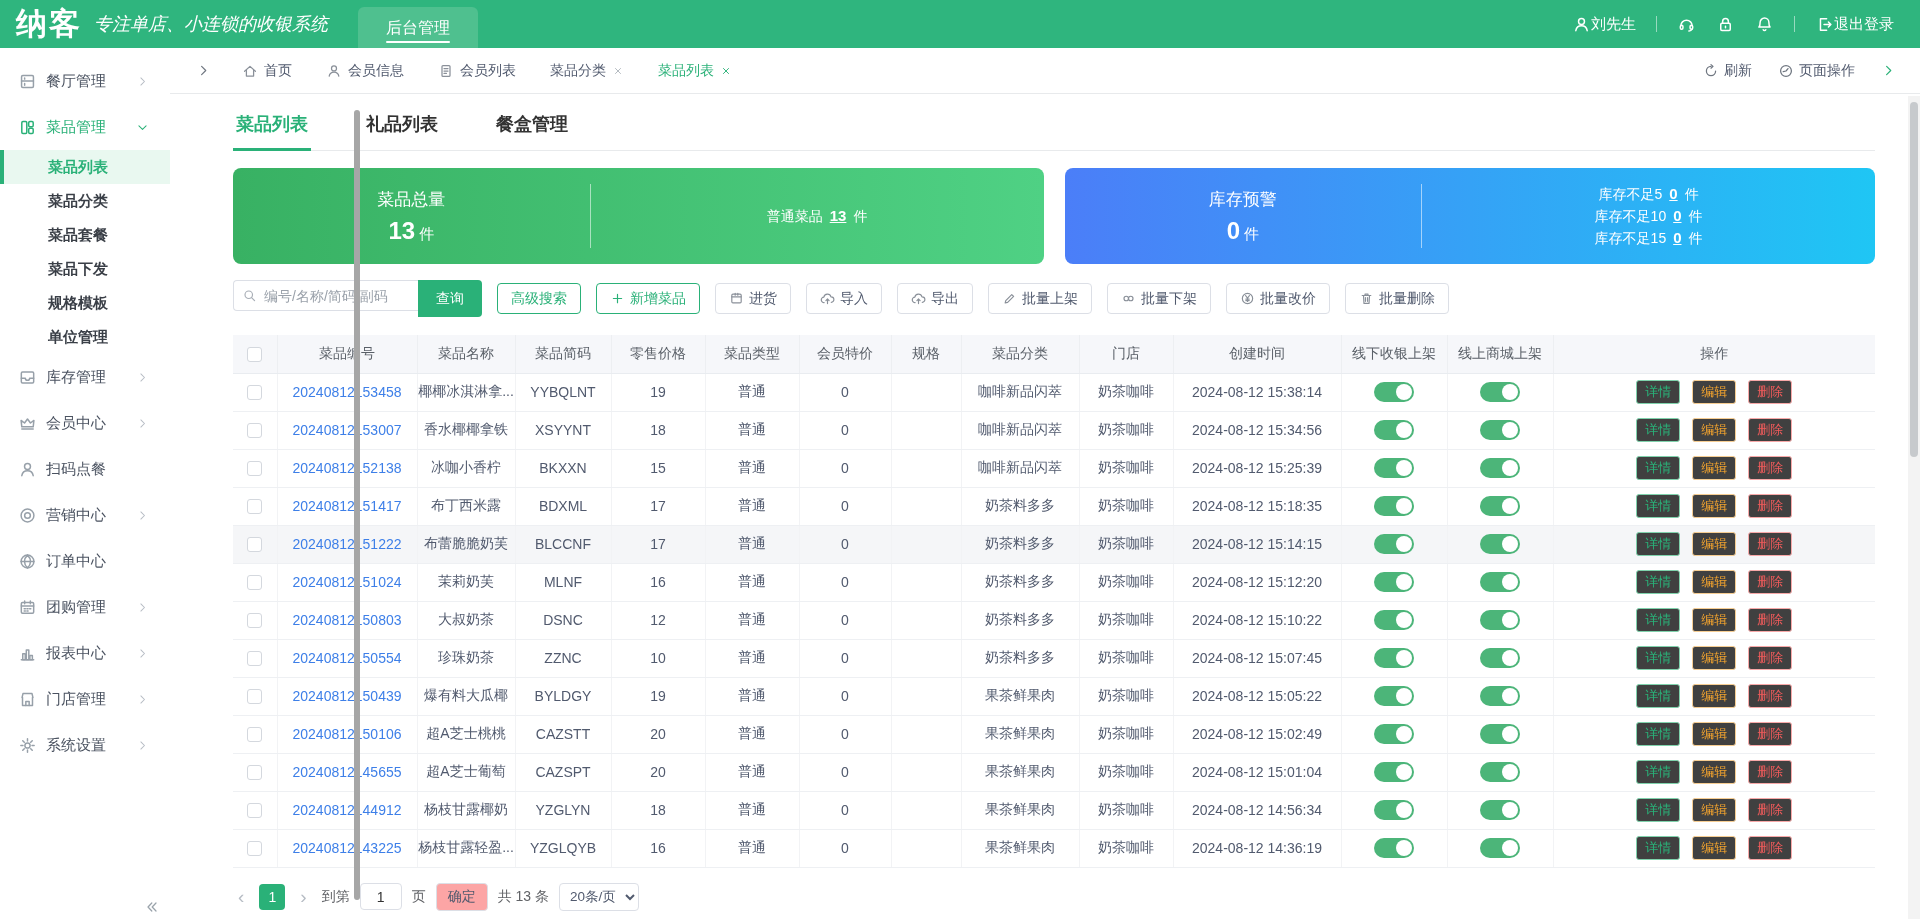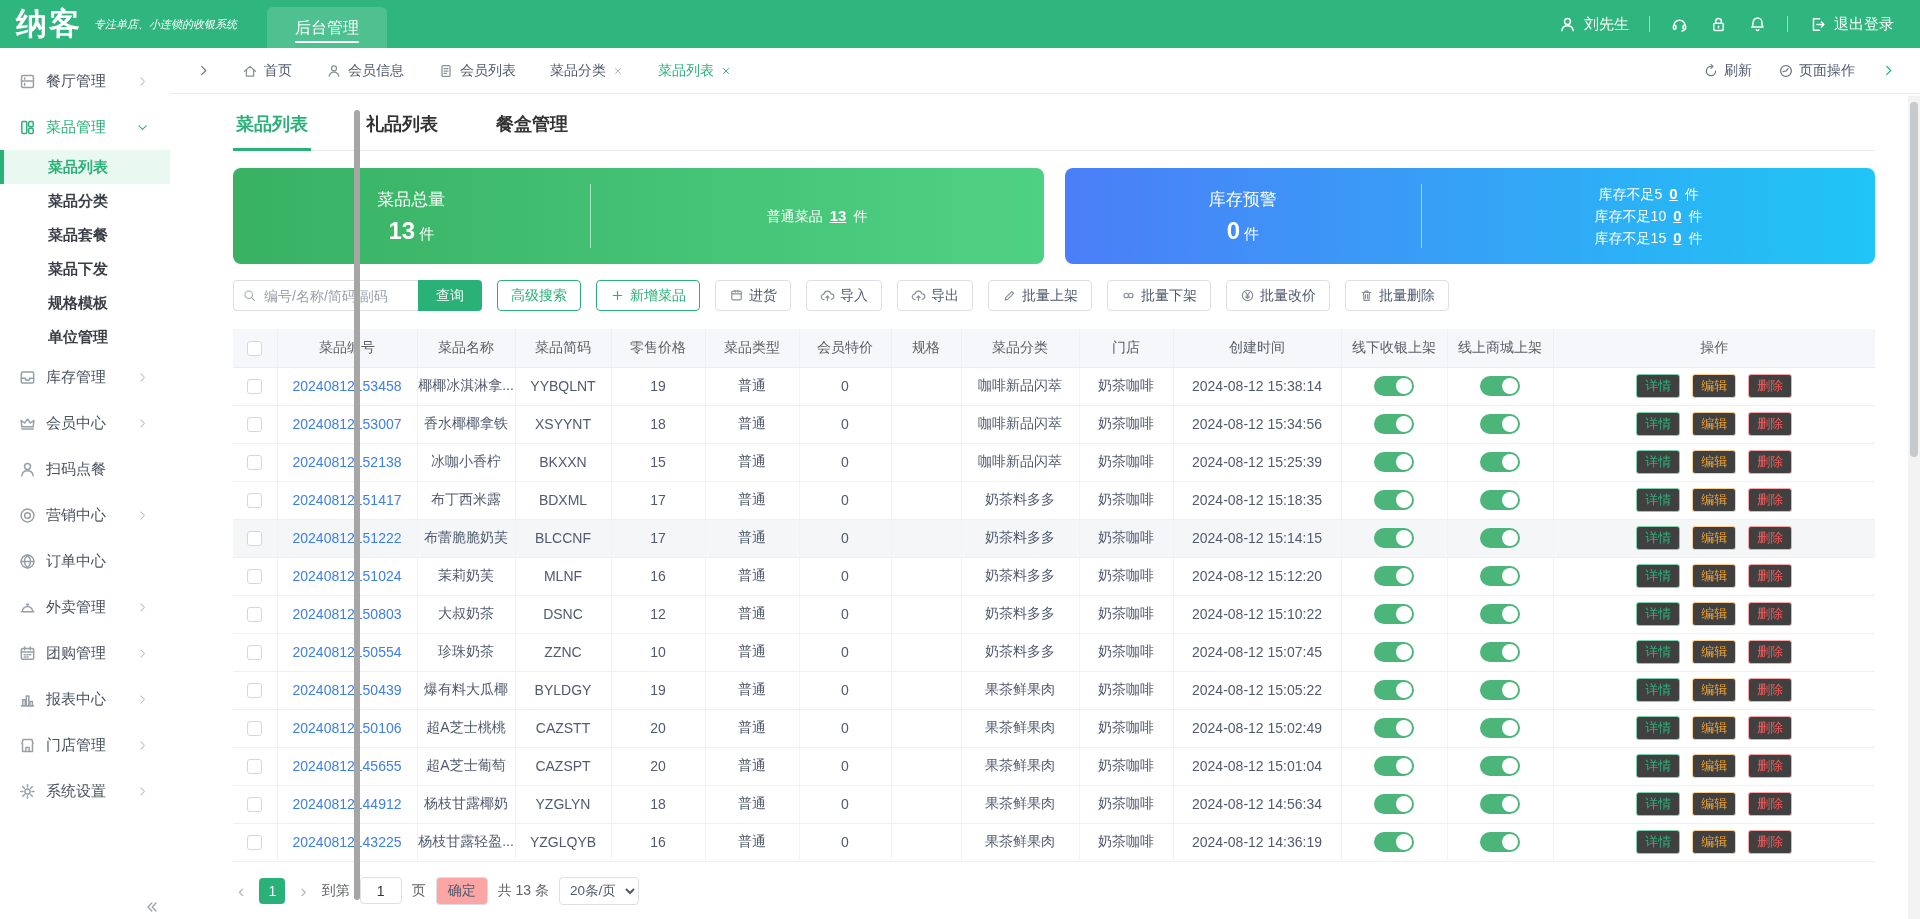--- a/index.html
+++ b/index.html
@@ -5,28 +5,28 @@
   * { margin:0; padding:0; box-sizing:border-box; }
   html,body { width:1920px; height:919px; overflow:hidden; background:#fff;
     font-family:"Liberation Sans","DejaVu Sans",sans-serif; }
   .ic { display:inline-flex; align-items:center; justify-content:center; flex:none; }
   .ic svg { width:100%; height:100%; display:block; }
   .ic:empty { display:none; }
 
   
   .topbar { height:48px; background:#2fb57e; display:flex; align-items:center; color:#fff; }
   .logo { font-size:31px; font-weight:bold; letter-spacing:2px; padding:0 12px 0 16px; }
-  .tagline { font-style:italic; font-size:11px; margin-right:30px; white-space:nowrap; }
+  .tagline { font-style:italic; font-size:18px; margin-right:30px; white-space:nowrap; }
   .nav-tab { align-self:flex-end; background:#4fc08f; padding:11px 28px 9px; border-radius:6px 6px 0 0;
     font-size:16px; position:relative; cursor:pointer; }
   .nav-tab::after { content:""; position:absolute; left:28px; right:28px; bottom:5px; height:2px; background:#fff; border-radius:1px; }
   .user-area { margin-left:auto; display:flex; align-items:center; gap:20px; font-size:15px; padding-right:26px; }
   .user-area .ic { width:19px; height:19px; color:#fff; }
   .vdiv { width:1px; height:16px; background:rgba(255,255,255,.5); }
-  .user-chip, .logout-chip { display:flex; align-items:center; gap:7px; cursor:pointer; }
+  .user-chip, .logout-chip { display:flex; align-items:center; cursor:pointer; }
 
   
   .body-wrap { display:flex; height:871px; }
   .sidebar { width:170px; flex:none; background:#fff; position:relative; }
   .main { flex:1; min-width:0; display:flex; flex-direction:column; position:relative; background:#fff; }
   .side-scrollbar { position:absolute; left:184px; top:62px; width:6px; height:790px; background:#a6a6a6; border-radius:3px; z-index:6; }
   .page-scrollbar { position:absolute; right:0; top:48px; width:12px; height:871px; background:#f3f3f3; z-index:6; }
   .page-scrollbar .thumb { position:absolute; top:6px; left:2px; width:8px; height:355px; background:#c7cacd; border-radius:4px; }
 
   
@@ -79,21 +79,21 @@
   .unum { font-weight:bold; text-decoration:underline; margin:0 7px; font-size:15px; }
 
   
   .tbar { display:flex; align-items:center; margin-top:16px; gap:15px; }
   .search-wrap { position:relative; display:flex; }
   .search-wrap .ic { position:absolute; left:9px; top:8px; width:15px; height:15px; color:#a8aeb6; }
   .search-wrap input { width:185px; height:31px; border:1px solid #dcdfe6; border-right:none;
     border-radius:4px 0 0 4px; padding:0 8px 0 30px; font-size:14px; color:#333; outline:none;
     font-family:inherit; }
   .search-wrap input::placeholder { color:#9aa1aa; }
-  .btn-solid { height:31px; padding:0 18px; background:#2ab178; color:#fff; border:none;
+  .btn-solid { height:37px; padding:0 18px; background:#2ab178; color:#fff; border:none;
     border-radius:0 4px 4px 0; font-size:14px; cursor:pointer; font-family:inherit; }
   .btn { height:31px; display:flex; align-items:center; gap:5px; padding:0 13px; border-radius:4px;
     font-size:14px; background:#fff; cursor:pointer; white-space:nowrap; }
   .btn .ic { width:15px; height:15px; }
   .btn.outline { border:1px solid #2ab178; color:#2ab178; }
   .btn.outline .ic { color:#2ab178; }
   .btn.plain { border:1px solid #dcdfe6; color:#515a6e; }
   .btn.plain .ic { color:#8a9099; }
 
   
@@ -313,34 +313,20 @@
           <span class="ic">
             <svg viewBox="0 0 16 16" fill="none" stroke="currentColor" stroke-width="1.25" stroke-linecap="round" stroke-linejoin="round">
               <circle cx="8" cy="8" r="5.4"></circle>
               <path d="M2.6 8h10.8M8 2.6c-3.4 3.2-3.4 7.6 0 10.8 3.4-3.2 3.4-7.6 0-10.8"></path>
             </svg>
           </span>
           <span>订单中心</span>
 
         </div>
 
-        <div class="side-item">
-          <span class="ic">
-            <svg viewBox="0 0 16 16" fill="none" stroke="currentColor" stroke-width="1.25" stroke-linecap="round" stroke-linejoin="round">
-              <path d="M2.8 11.6h10.4M3.6 11.6a4.4 4.4 0 0 1 8.8 0"></path>
-              <path d="M8 6.9V5.6M7.2 5.3h1.6"></path>
-            </svg>
-          </span>
-          <span>外卖管理</span>
-          <span class="ic arr">
-            <svg viewBox="0 0 16 16" fill="none" stroke="currentColor" stroke-width="1.25" stroke-linecap="round" stroke-linejoin="round">
-              <path d="M6 3.6 10.4 8 6 12.4"></path>
-            </svg>
-          </span>
-        </div>
 
         <div class="side-item">
           <span class="ic">
             <svg viewBox="0 0 16 16" fill="none" stroke="currentColor" stroke-width="1.25" stroke-linecap="round" stroke-linejoin="round">
               <rect x="2.8" y="3.8" width="10.4" height="9" rx="1"></rect>
               <path d="M2.8 6.8h10.4M5.6 2.6v2.2M10.4 2.6v2.2M5.2 9h1M7.5 9h1M9.8 9h1M5.2 11h1M7.5 11h1"></path>
             </svg>
           </span>
           <span>团购管理</span>
           <span class="ic arr">

